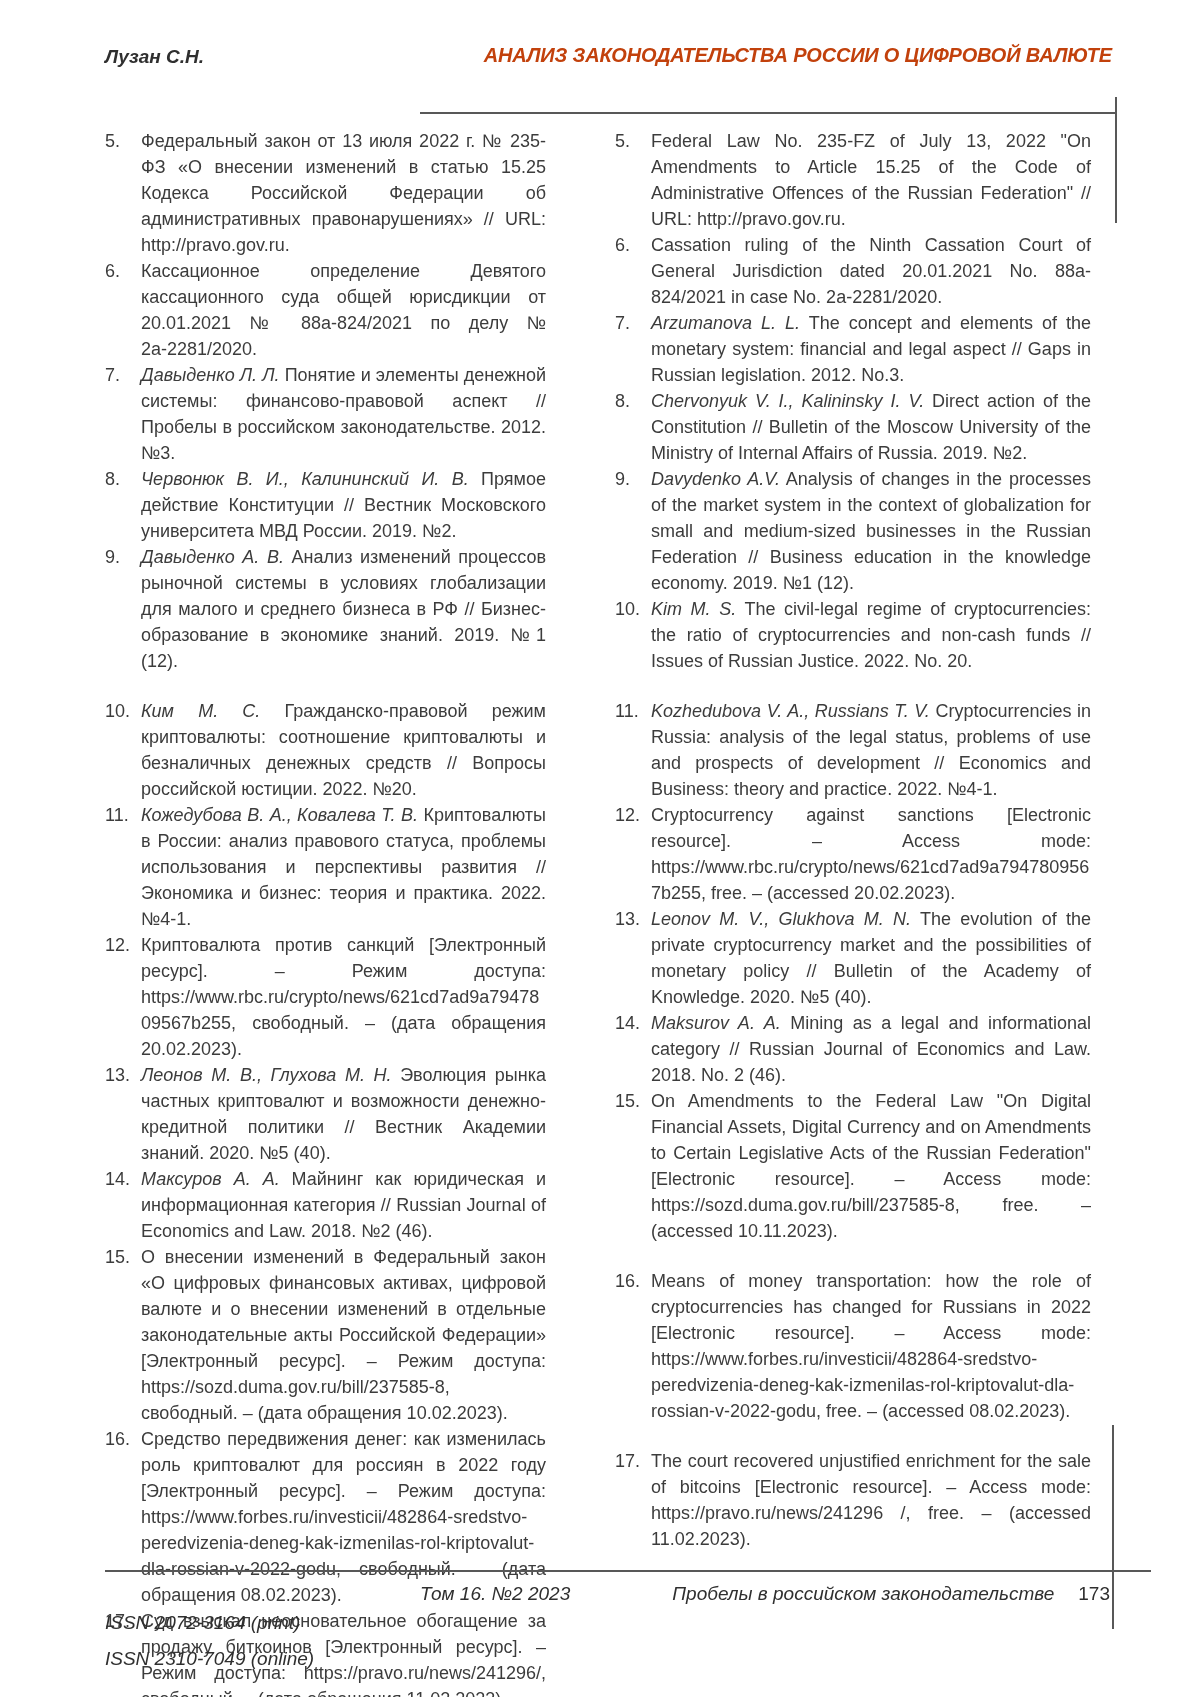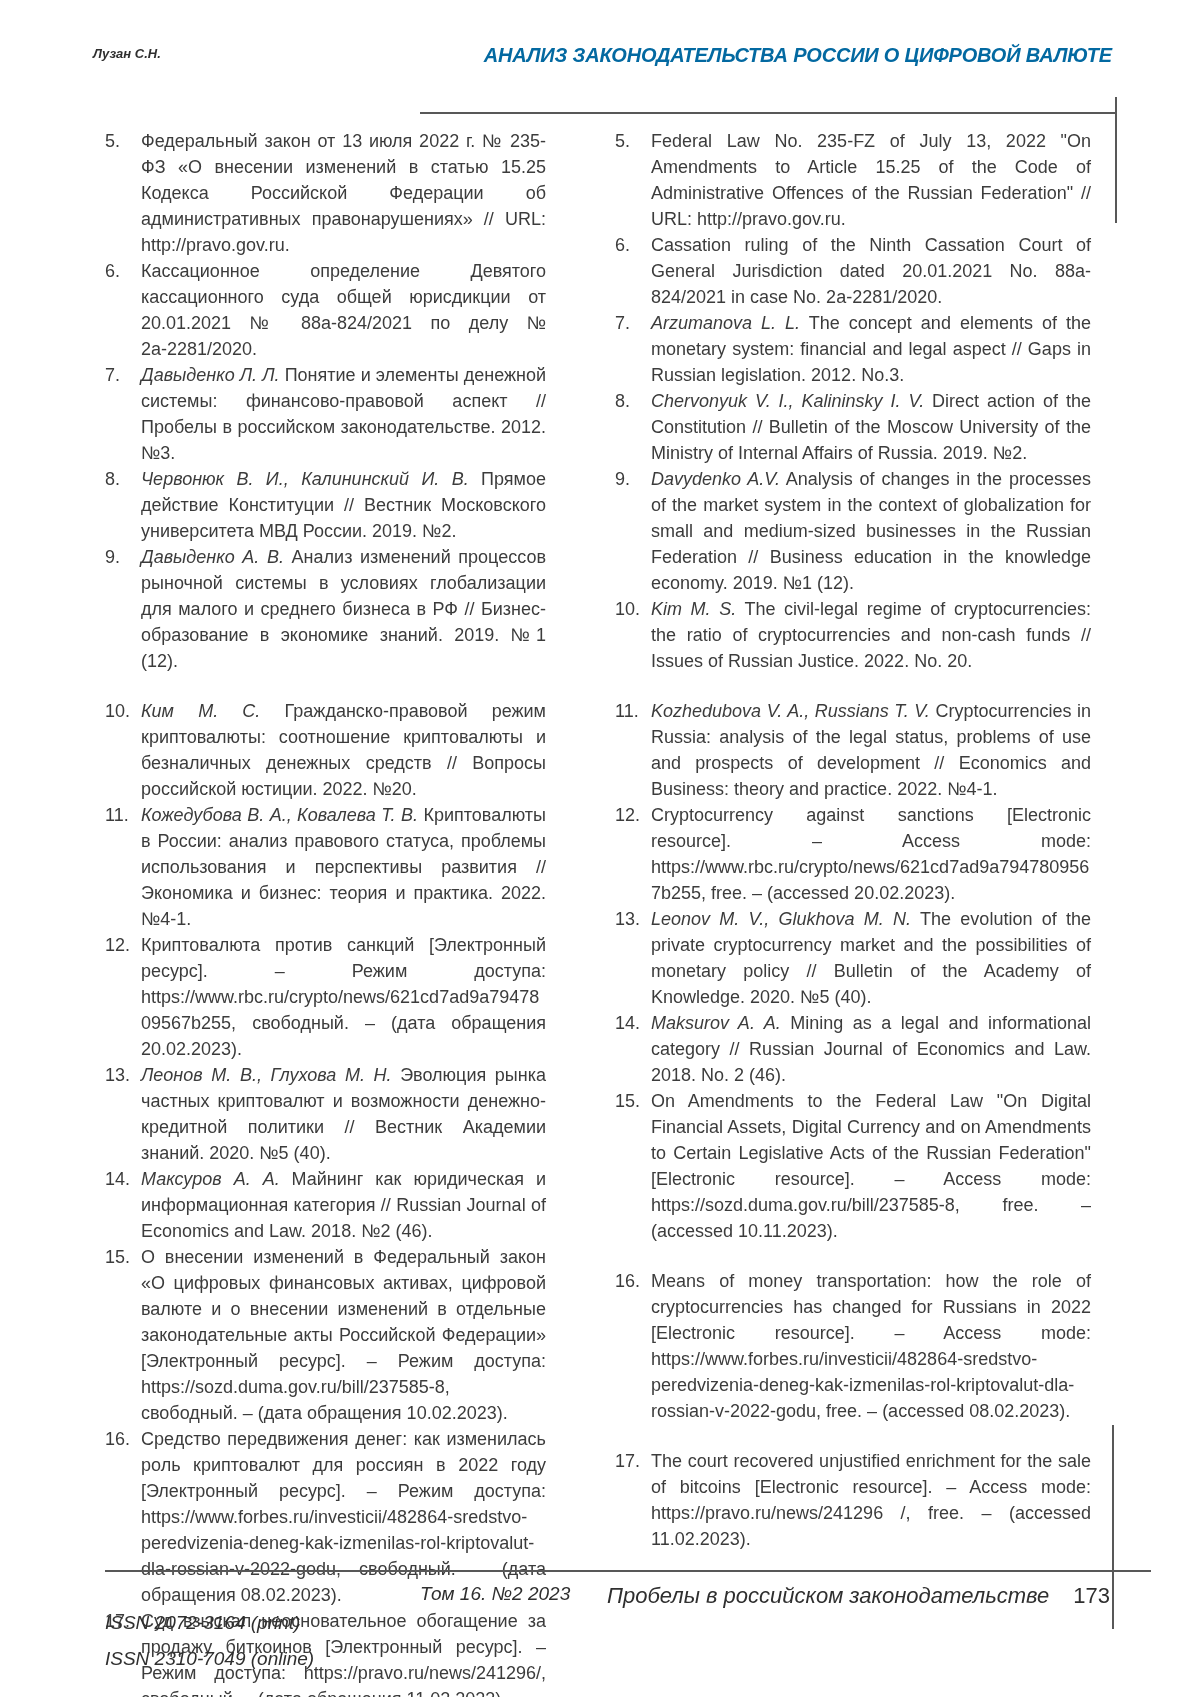--- a/index.html
+++ b/index.html
@@ -4,27 +4,27 @@
 <style>
   html,body { margin:0; padding:0; background:#e8e8e8; }
   .page {
     position:relative; width:1200px; height:1697px; margin:0 auto;
     background:#ffffff; color:#3c3c3c;
     font-family:"Liberation Sans", sans-serif;
     overflow:hidden;
   }
   
   .header-author {
-    position:absolute; left:93px; top:46px;
-    font-style:italic; font-weight:bold; font-size:13px; color:#2f2f2f;
+    position:absolute; left:105px; top:46px;
+    font-style:italic; font-weight:bold; font-size:19px; color:#2f2f2f;
   }
   .header-title {
     position:absolute; right:88px; top:40px; text-align:right;
     font-style:italic; font-weight:bold; font-size:20px; line-height:31px;
-    color:#0369a1; letter-spacing:-0.2px;
+    color:#c2410c; letter-spacing:-0.2px;
   }
   .header-rule { position:absolute; left:420px; top:112px; width:696px; height:2px; background:#585858; }
   .vline-top   { position:absolute; left:1115px; top:97px; width:2px; height:126px; background:#585858; }
 
   
   .refs {
     position:absolute; left:105px; top:128px; width:986px;
     display:grid; grid-template-columns:441px 476px; column-gap:69px;
   }
   .col { min-width:0; }
@@ -32,21 +32,21 @@
   .ref-num { flex:0 0 36px; }
   .ref-body { flex:1; text-align:justify; overflow-wrap:anywhere; min-width:0; }
   .au { font-style:italic; }
   .gap { margin-top:24px; }
 
   
   .footer-rule  { position:absolute; left:105px; top:1570px; width:1046px; height:2px; background:#585858; }
   .vline-bottom { position:absolute; left:1112px; top:1425px; width:2px; height:204px; background:#585858; }
   .footer-issn   { position:absolute; left:105px; top:1583px; font-style:italic; font-size:19px; line-height:36px; color:#2f2f2f;margin-top:22px; }
   .footer-volume { position:absolute; left:420px; top:1583px; font-style:italic; font-size:19px; color:#2f2f2f; }
-  .footer-right  { position:absolute; right:90px; top:1583px; display:flex; gap:24px; align-items:baseline; font-size:22px; color:#2f2f2f;margin-left:8px; }
+  .footer-right  { position:absolute; right:90px; top:1583px; display:flex; gap:24px; align-items:baseline; font-size:19px; color:#2f2f2f;margin-left:8px; }
   .footer-journal { font-style:italic; }
   .footer-page    { font-style:normal;text-align:center; }
 </style>
 </head>
 <body>
 
 <div class="page">
 
   <div class="header-author">Лузан С.Н.</div>
   <div class="header-title">

